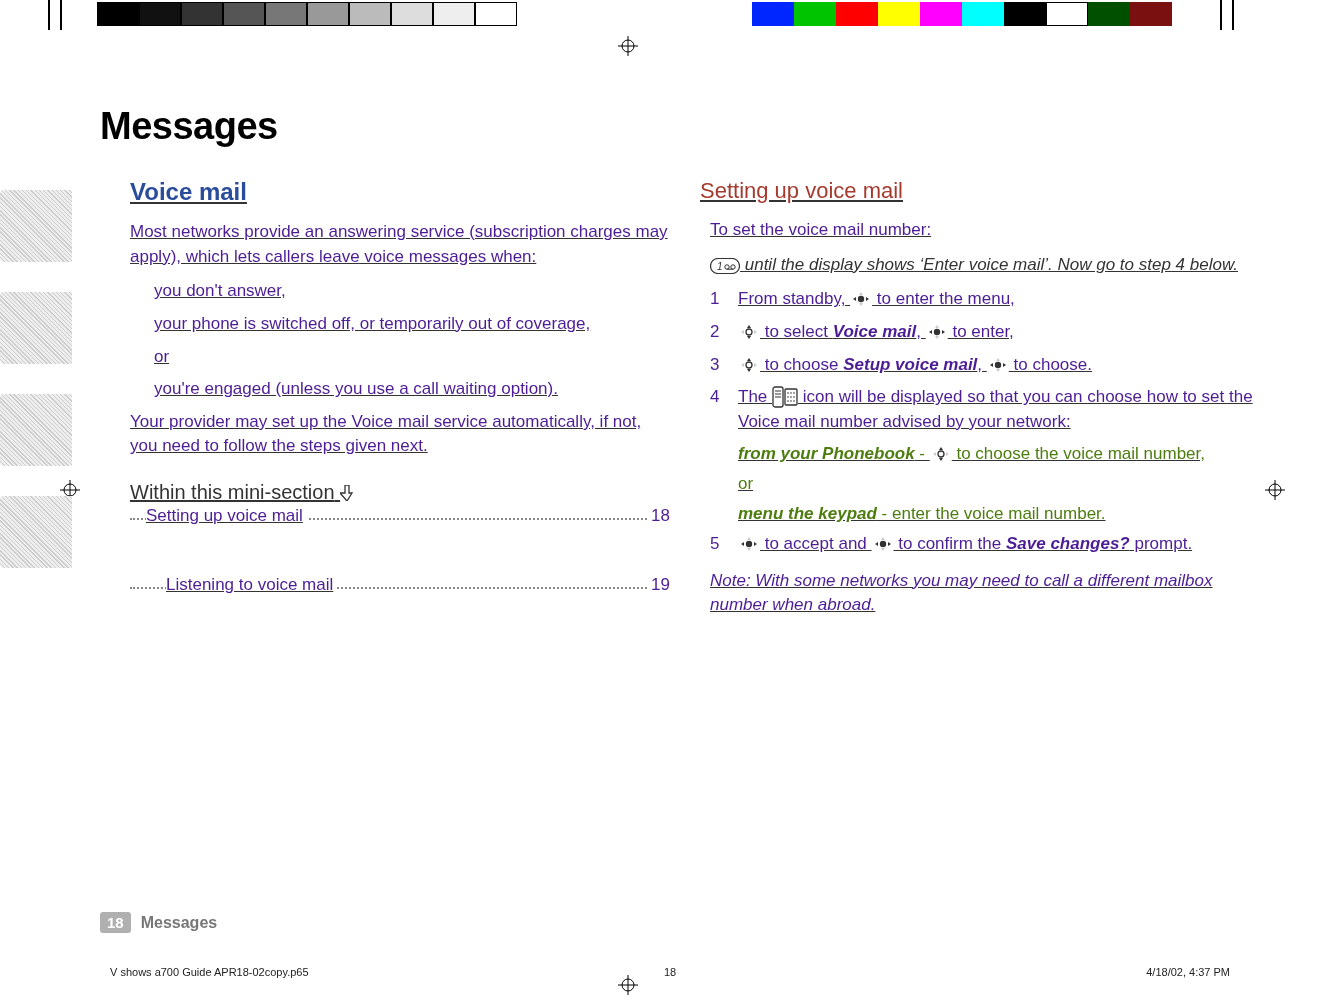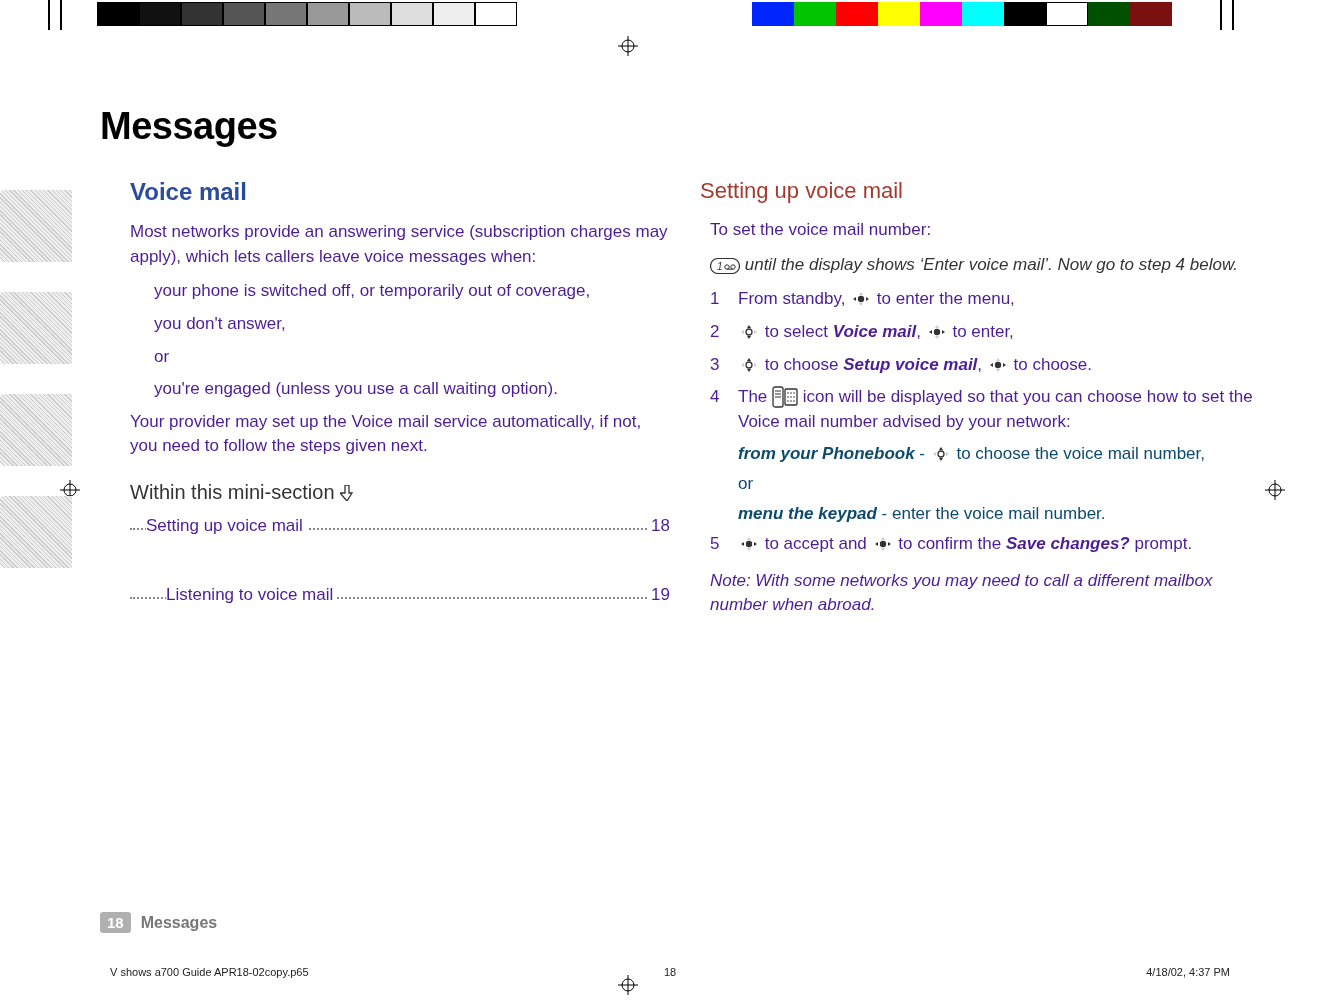--- a/index.html
+++ b/index.html
@@ -32,21 +32,21 @@
   }
 
   h1.main {
     font-size: 38px;
     font-weight: bold;
     color: #000;
     margin-bottom: 30px;
     letter-spacing: -0.5px;
   }
 
-  .cols { display: flex; gap: 30px; }
+  .cols { display: flex; gap: 30px; text-decoration: underline; }
   .col { flex: 1; min-width: 0; }
   .left .inner { padding-left: 30px; }
 
   h2.blue {
     color: #2a4c9a;
     font-size: 24px;
     font-weight: bold;
     margin-bottom: 14px;
   }
   h2.red {
@@ -59,21 +59,20 @@
   p, li, .toc-row, .step { font-size: 17px; line-height: 1.45; color: #4c1d95; }
   .para { margin-bottom: 10px; }
   .bullet { padding-left: 24px; margin-bottom: 8px; }
   .subindent { padding-left: 30px; }
 
   .mini-sec {
     font-size: 20px;
     color: #333;
     font-weight: normal;
     margin-top: 22px;
-    margin-bottom: 10px;
   }
   .arrow-down {
     display: inline-block;
     vertical-align: -2px;
     width: 14px; height: 16px;
   }
 
   .toc-row {
     position: relative;
     padding-left: 16px;
@@ -113,21 +112,21 @@
 
   .phone-icon {
     display: inline-block; vertical-align: -6px;
     width: 26px; height: 22px;
   }
   .phone-icon svg { width: 26px; height: 22px; }
 
   .boldit { font-weight: bold; font-style: italic; }
   .note { font-style: italic; margin-top: 12px; }
 
-  .step-sub { padding-left: 28px; margin-bottom: 6px; font-size: 17px; line-height: 1.4; color:#0c4a6e;}
+  .step-sub { padding-left: 28px; margin-bottom: 6px; font-size: 17px; line-height: 1.4; color:#4d7c0f;}
 
   
   .side-tabs { position: absolute; left: 0; top: 190px; width: 72px; }
   .side-tabs .tab {
     width: 72px; height: 72px;
     background: repeating-linear-gradient(45deg,#ccc,#ccc 1px,#eee 1px,#eee 3px);
     margin-bottom: 30px;
     border-radius: 4px 0 0 4px;
   }
 
@@ -223,22 +222,22 @@
 
 <div class="page">
   <h1 class="main">Messages</h1>
 
   <div class="cols">
 
     <div class="col left">
       <div class="inner">
         <h2 class="blue">Voice mail</h2>
         <p class="para">Most networks provide an answering service (subscription charges may apply), which lets callers leave voice messages when:</p>
+        <p class="bullet">you don't answer,</p>
         <p class="bullet">your phone is switched off, or temporarily out of coverage,</p>
-        <p class="bullet">you don't answer,</p>
         <p class="bullet">or</p>
         <p class="bullet">you're engaged (unless you use a call waiting option).</p>
         <p class="para">Your provider may set up the Voice mail service automatically, if not, you need to follow the steps given next.</p>
 
         <div class="mini-sec">
           <span>Within this mini-section</span>
           <span class="arrow-down">
             <svg viewBox="0 0 14 16">
                 <path d="M5 0 h4 v8 h3 L7 16 L0 8 h5 Z" fill="none" stroke="#333" stroke-width="1.3"></path>
               </svg>

